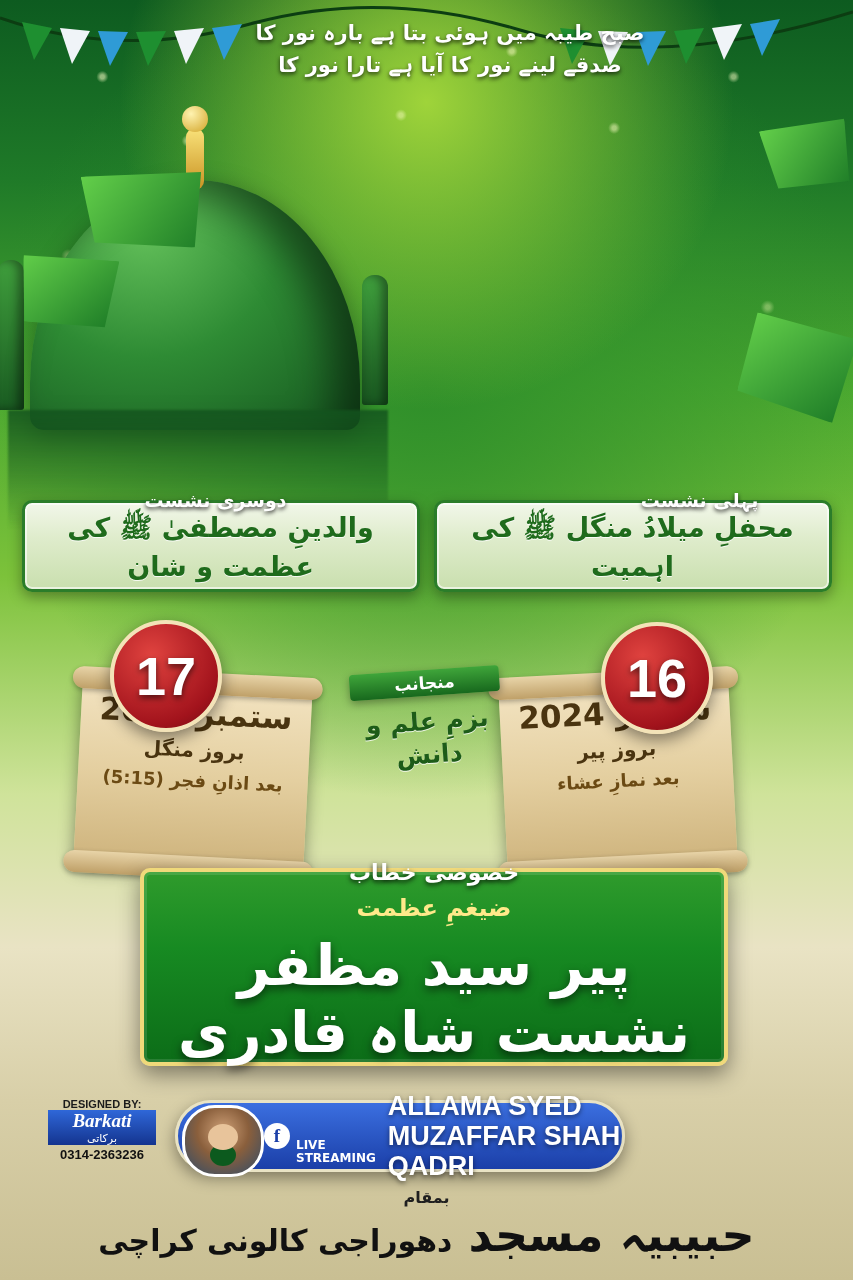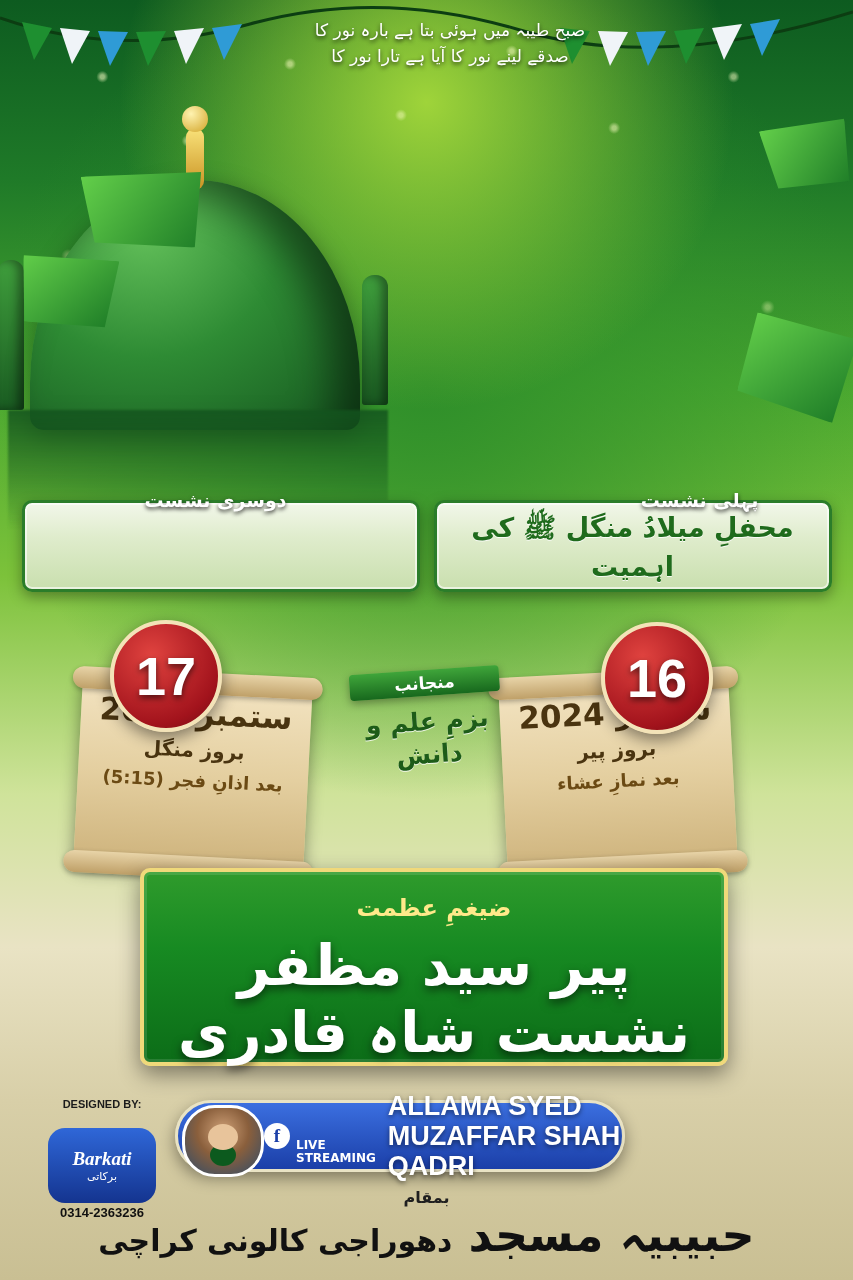--- a/index.html
+++ b/index.html
@@ -99,22 +99,22 @@
     white-space: pre-line;
     line-height: 1.5;
   }
 
   
   .couplet {
     position: absolute;
     top: 18px; left: 250px; width: 400px;
     text-align: center;
     color: #ffffff;
-    font-size: 17px;
-    font-weight: normal;
+    font-size: 21px;
+    font-weight: bold;
     text-shadow: 0 2px 4px rgba(0,0,0,.75);
   }
 
   
   .title-block {
     position: absolute;
     top: 128px; left: 300px; width: 520px; height: 330px;
     text-align: center;
   }
   .title-main {
@@ -333,23 +333,23 @@
 
   
   .designed-by {
     position: absolute;
     left: 48px; top: 1098px; width: 108px;
     text-align: center;
     font-family: "Liberation Sans", sans-serif;
   }
   .designed-by .lbl { font-size: 11px; font-weight: bold; color: #1b1b1b; }
   .designed-by .card {
-    margin-top: 18px;
+    margin-top: 0;
     background: linear-gradient(180deg,#2f67d8,#14348f);
-    border-radius: 17px; padding: 20px 2px;
+    border-radius: 0; padding: 0 2px;
     color: #ffffff;
   }
   .designed-by .brand { font-family: "Liberation Serif", serif; font-style: italic; font-size: 19px; font-weight: bold; }
   .designed-by .brand-ur { direction: rtl; font-family:"DejaVu Sans", sans-serif; font-size: 11px; }
   .designed-by .phone { font-size: 13px; font-weight: bold; color: #111; margin-top: 2px; }
 
   
   .venue {
     position: absolute;
     left: 0; right: 0; bottom: 16px;
@@ -406,20 +406,21 @@
 صدقے لینے نور کا آیا ہے تارا نور کا</div>
 
 
   <div class="sessions">
     <div class="session session-right">
       <div class="session-tag urdu">پہلی نشست</div>
       <div class="session-title">محفلِ میلادُ منگل ﷺ کی اہمیت</div>
     </div>
     <div class="session session-left">
       <div class="session-tag urdu">دوسری نشست</div>
+      <div class="session-title">والدینِ مصطفیٰ ﷺ کی عظمت و شان</div>
     </div>
   </div>
 
   <div class="scrolls">
 
     <div class="scroll scroll-right">
       <div class="scroll-inner">
         <div class="scroll-date">ستمبر 2024</div>
         <div class="scroll-day">بروز پیر</div>
         <div class="scroll-time">بعد نمازِ عشاء</div>
@@ -436,20 +437,21 @@
     </div>
     <div class="daybadge badge-left">17</div>
 
     <div class="center-tag">
       <div class="ribbon">منجانب</div>
       <div class="big">بزمِ علم و دانش</div>
     </div>
   </div>
 
   <div class="speaker-panel">
+    <div class="speaker-tag urdu">خصوصی خطاب</div>
     <div class="speaker-sub">ضیغمِ عظمت</div>
     <div class="speaker-name">پیر سید مظفر نشست شاہ قادری</div>
   </div>
 
   <div class="live-strip">
     <div class="portrait"></div>
     <div class="live-badge">
       <div class="fb-circle">f</div>
       <div class="live-text urdu" style="direction:ltr">LIVE
 STREAMING</div>

